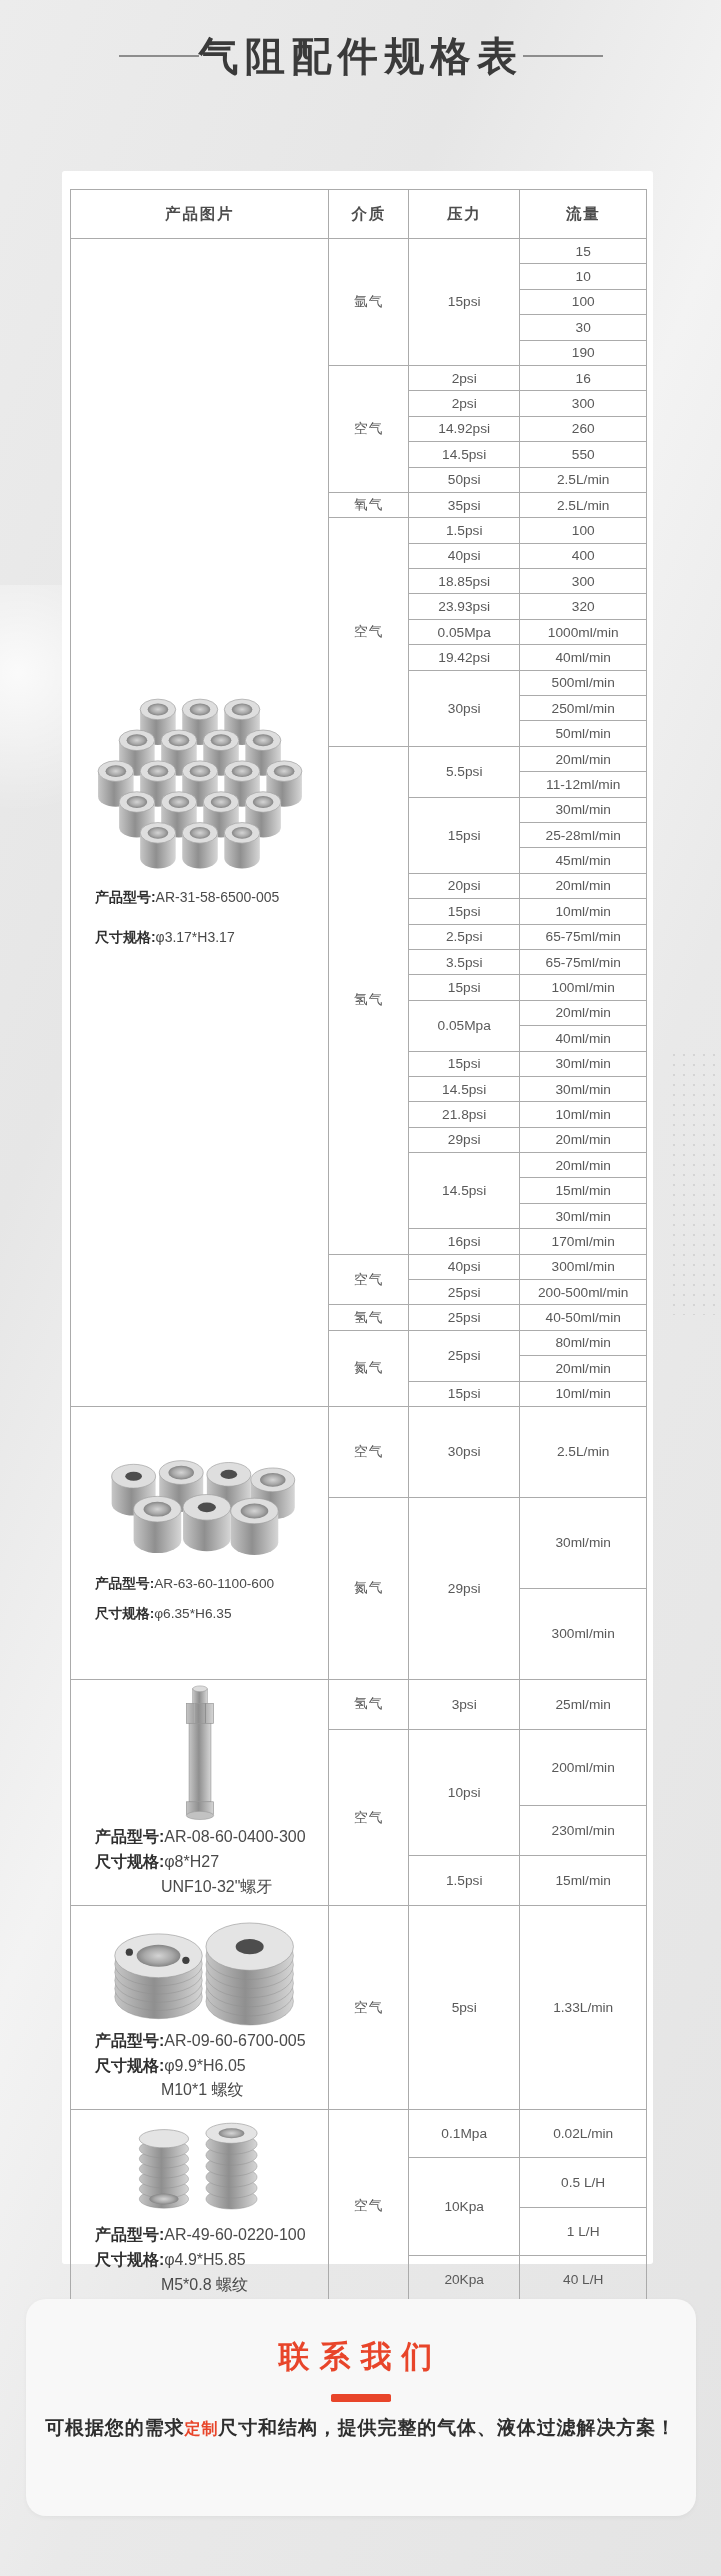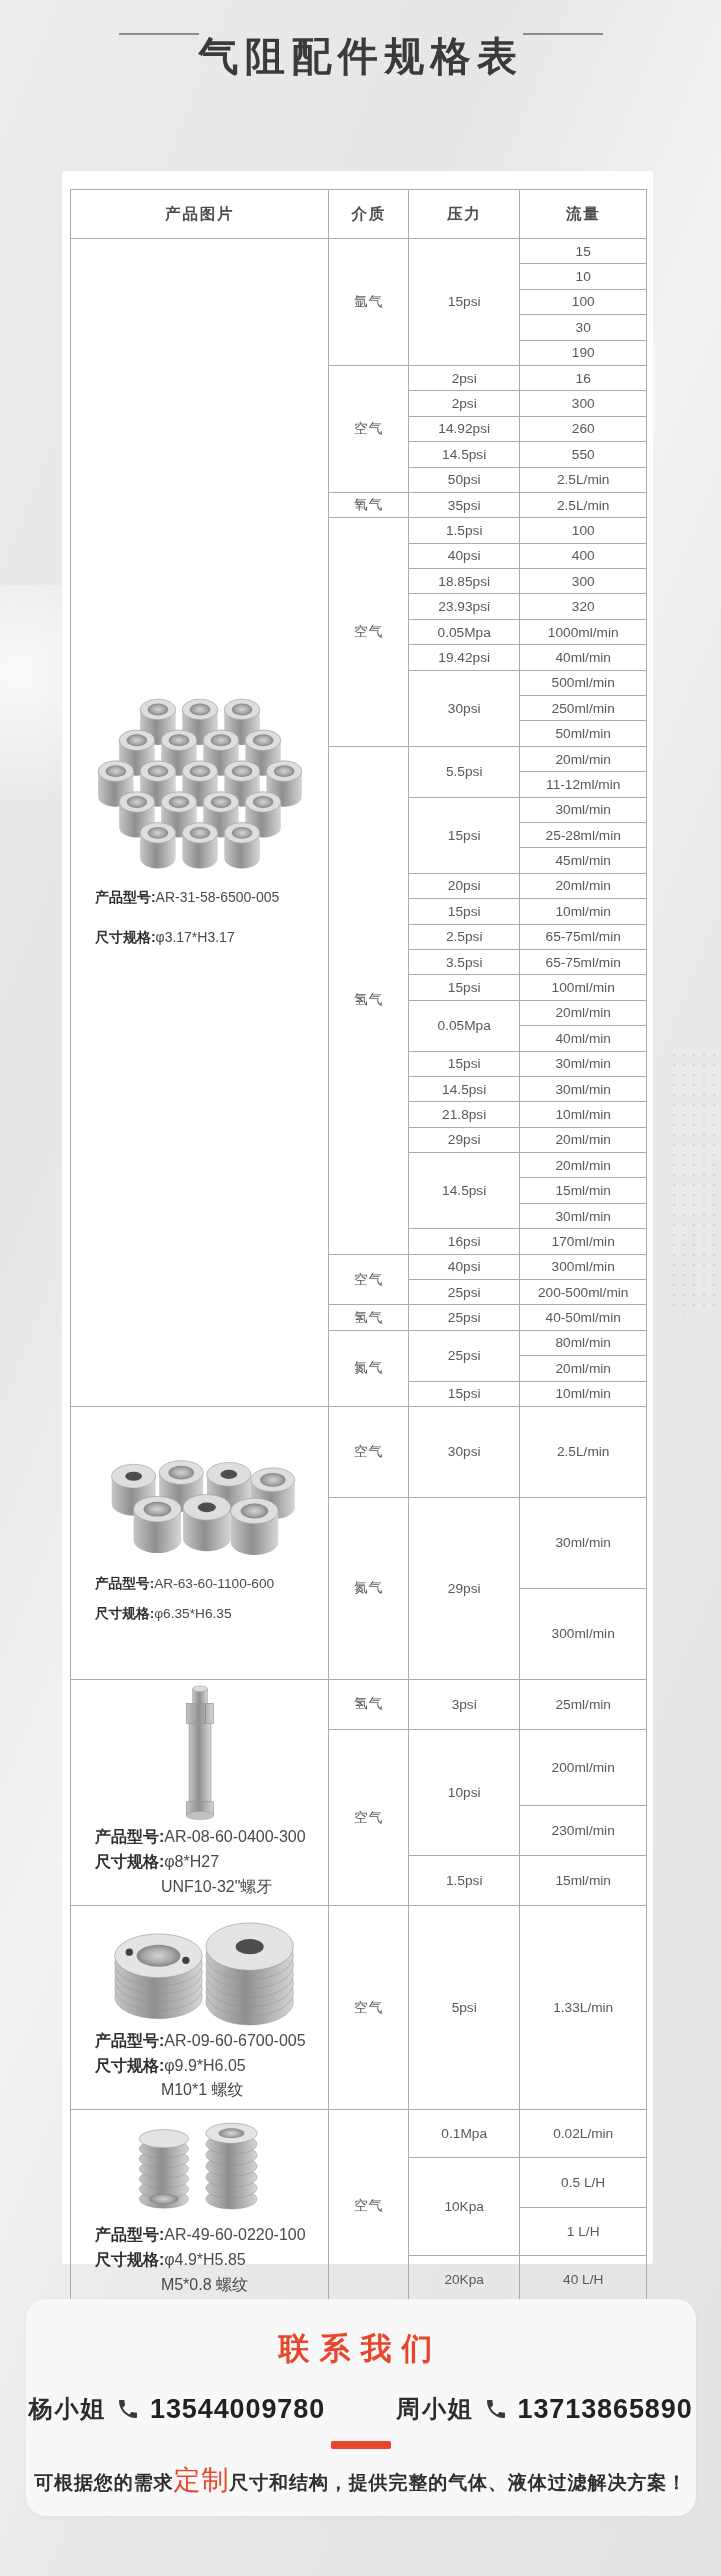--- a/index.html
+++ b/index.html
@@ -10,21 +10,21 @@
   }
   
   .bg-dots{position:absolute;right:0;top:1050px;width:53px;height:265px;
     background-image:radial-gradient(#c9c9c9 1.3px,transparent 1.5px);
     background-size:10px 10px;opacity:.65;}
   .bg-glow{position:absolute;left:-55px;top:585px;width:183px;height:292px;
     background:radial-gradient(circle at 40% 30%,rgba(255,255,255,.8),rgba(255,255,255,0) 60%);}
 
   
   .header{position:absolute;top:33px;left:0;width:100%;text-align:center;}
-  .title-row{display:flex;align-items:flex-start;justify-content:center;}
+  .title-row{display:flex;align-items:center;justify-content:center;}
   .title-dash{width:80px;height:1.8px;background:#8d8d8d;}
   .page-title{font-size:40px;font-weight:700;color:#3a3a3a;letter-spacing:6.4px;margin:0;line-height:1.15;}
   .page-subtitle{margin-top:8.2px;font-family:"Liberation Serif",serif;font-style:italic;
     font-size:19px;color:#9a9a9a;letter-spacing:1.8px;}
 
   
   .sheet{position:absolute;left:62px;top:171px;width:591px;height:2093px;background:#ffffff;border-radius:2.7px;}
   table{position:absolute;left:8.2px;top:18px;width:575px;border-collapse:collapse;table-layout:fixed;}
   th,td{border:0.9px solid #ababab;text-align:center;vertical-align:middle;
     color:#5b5b5b;font-size:13.7px;padding:0;overflow:hidden;}
@@ -38,29 +38,29 @@
   .prod-text .lbl{font-weight:700;color:#2f2f2f;}
   .pt-large{font-size:14px;line-height:2.9;}
   .pt-med{font-size:13.7px;line-height:2.2;}
   .pt-small{font-size:16px;line-height:1.55;}
   .pt-small .l3,.pt-med .l3{display:block;}
   .l3-indent{margin-left:66px;}
 
   
   .contact-card{position:absolute;left:25.6px;top:2299px;width:670px;height:217px;
     background:#f8f8f8;border-radius:20px;box-shadow:0 1.8px 5.5px rgba(0,0,0,.04);}
-  .contact-title{text-align:center;margin-top:29px;font-size:31px;font-weight:700;letter-spacing:10px;}
+  .contact-title{text-align:center;margin-top:37px;font-size:31px;font-weight:700;letter-spacing:10px;}
   .contact-row{display:flex;justify-content:center;align-items:center;gap:71px;margin-top:23px;}
   .contact-item{display:flex;align-items:center;gap:10px;}
   .c-name{font-size:24px;font-weight:600;color:#2d2d2d;letter-spacing:1.8px;}
   .c-phone{font-size:27px;font-weight:700;color:#222222;letter-spacing:0.9px;}
   .phone-ic{width:24px;height:24px;flex:0 0 auto;}
   .contact-divider{width:60px;height:8.2px;margin:15.5px auto 0;border-radius:1.8px;}
   .contact-note{text-align:center;margin-top:13.7px;font-size:19px;color:#2e2e2e;font-weight:600;letter-spacing:0.9px;}
-  .contact-note .hl{font-size:27px;font-weight:400;}
+  .contact-note .hl{font-size:16px;font-weight:700;}
 </style>
 </head>
 <body>
 
 <div class="bg-dots"></div>
 <div class="bg-glow"></div>
 
 <div class="header">
   <div class="title-row">
     <span class="title-dash"></span>
@@ -596,34 +596,18 @@
         <tr style="height: 48px;">
           <td rowspan="1" class="pres">20Kpa</td>
           <td class="flow">40 L/H</td>
         </tr>
       </tbody>
   </table>
 </div>
 
 <div class="contact-card">
   <div class="contact-title accent" style="color: rgb(232, 69, 42);">联系我们</div>
-  <div class="contact-row">
-    <div class="contact-item">
-      <span class="c-name">杨小姐</span>
-      <svg class="phone-ic" viewBox="0 0 24 24">
-          <path fill="#3a3a3a" d="M6.62 10.79c1.44 2.83 3.76 5.14 6.59 6.59l2.2-2.2c.27-.27.67-.36 1.02-.24 1.12.37 2.33.57 3.57.57.55 0 1 .45 1 1V20c0 .55-.45 1-1 1-9.39 0-17-7.61-17-17 0-.55.45-1 1-1h3.5c.55 0 1 .45 1 1 0 1.25.2 2.45.57 3.57.11.35.03.74-.25 1.02l-2.2 2.2z"></path>
-        </svg>
-      <span class="c-phone">13544009780</span>
-    </div>
-    <div class="contact-item">
-      <span class="c-name">周小姐</span>
-      <svg class="phone-ic" viewBox="0 0 24 24">
-          <path fill="#3a3a3a" d="M6.62 10.79c1.44 2.83 3.76 5.14 6.59 6.59l2.2-2.2c.27-.27.67-.36 1.02-.24 1.12.37 2.33.57 3.57.57.55 0 1 .45 1 1V20c0 .55-.45 1-1 1-9.39 0-17-7.61-17-17 0-.55.45-1 1-1h3.5c.55 0 1 .45 1 1 0 1.25.2 2.45.57 3.57.11.35.03.74-.25 1.02l-2.2 2.2z"></path>
-        </svg>
-      <span class="c-phone">13713865890</span>
-    </div>
-  </div>
   <div class="contact-divider accent-bg" style="background: rgb(232, 69, 42);"></div>
   <div class="contact-note">
     <span>可根据您的需求</span><span class="hl accent" style="color: rgb(232, 69, 42);">定制</span><span>尺寸和结构，提供完整的气体、液体过滤解决方案！</span>
   </div>
 </div>
 
 
 </body></html>

